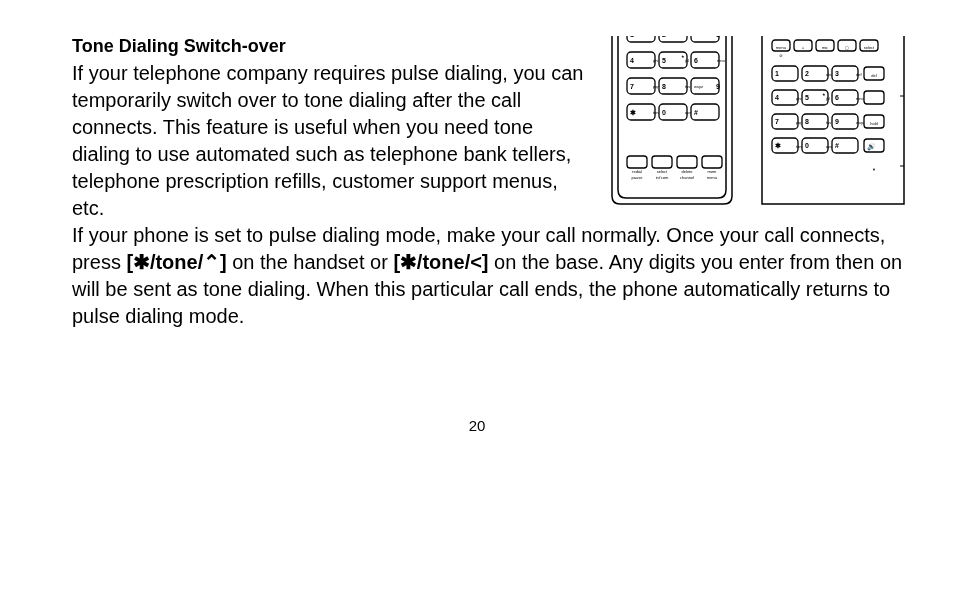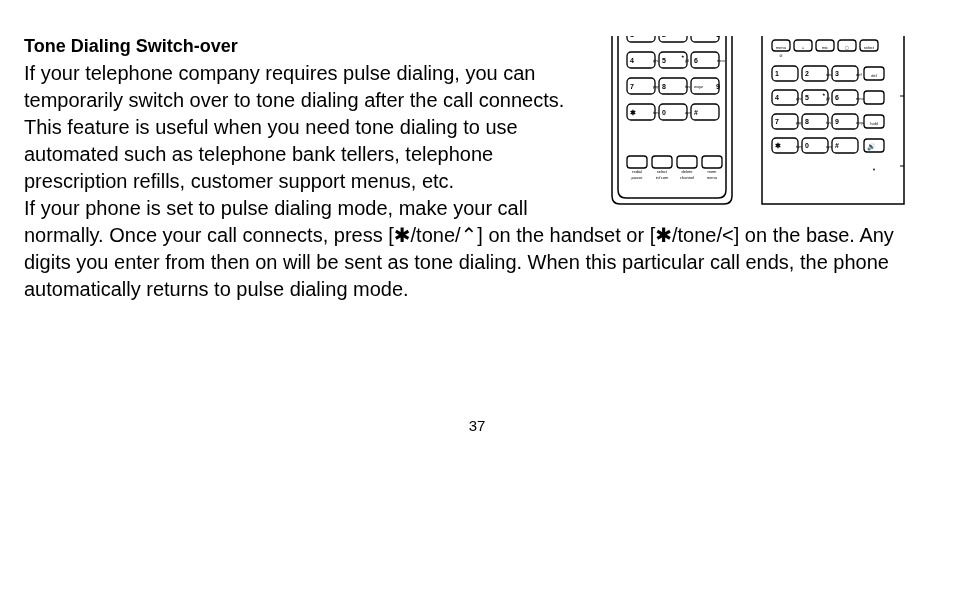--- a/index.html
+++ b/index.html
@@ -10,41 +10,41 @@
     background: #fff;
     font-family: Arial, Helvetica, sans-serif;
     color: #000;
     position: relative;
   }
   .page {
     position: relative;
     width: 954px;
     height: 454px;
     box-sizing: border-box;
-    padding: 36px 48px 0 24px;
+    padding: 36px 48px 0 72px;
   }
   .illustration {
     float: right;
     width: 300px;
     height: 172px;
     margin-left: 16px;
     margin-top: 0;
   }
   h1.heading {
     font-size: 18px;
     font-weight: bold;
     margin: 0 0 2px 0;
     line-height: 1.2;
   }
   p.body {
     font-size: 20px;
     line-height: 1.35;
     margin: 0 0 0 0;
   }
-  .bold { font-weight: normal; margin-top: 38px; }
+  .bold { font-weight: bold; margin-top: 38px; }
   .page-number {
     position: absolute;
     bottom: 20px;
     width: 100%;
     left: 0;
     text-align: center;
     font-size: 15px;
   }
   
   .pad {
@@ -207,14 +207,14 @@
   </div>
 
   <h1 class="heading">Tone Dialing Switch-over</h1>
 
   <p class="body">If your telephone company requires pulse dialing, you can temporarily switch over to tone dialing after the call connects. This feature is useful when you need tone dialing to use automated such as telephone bank tellers, telephone prescription refills, customer support menus, etc.</p>
 
   <p class="body">
     <span>If your phone is set to pulse dialing mode, make your call normally. Once your call connects, press </span><span class="bold">[✱/tone/⌃]</span><span> on the handset or </span><span class="bold">[✱/tone/&lt;]</span><span> on the base. Any digits you enter from then on will be sent as tone dialing. When this particular call ends, the phone automatically returns to pulse dialing mode.</span>
   </p>
 
-  <div class="page-number">37</div>
+  <div class="page-number">20</div>
 </div>
 
 </body></html>

